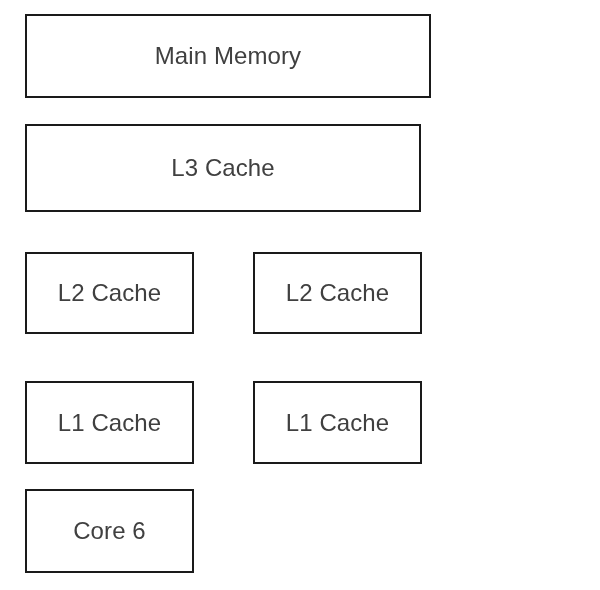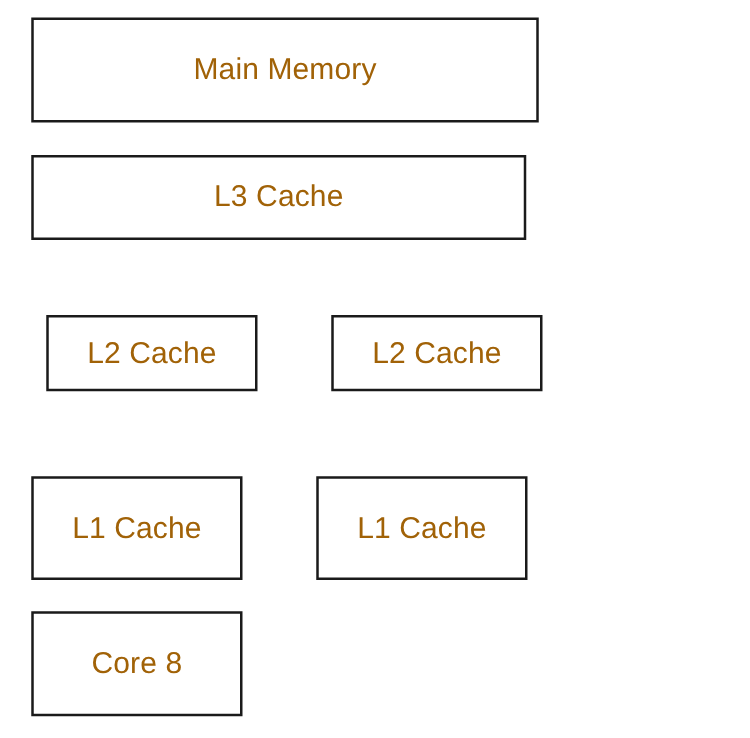--- a/index.html
+++ b/index.html
@@ -16,40 +16,40 @@
     font-family: "Liberation Sans", "DejaVu Sans", sans-serif;
   }
   .node {
     position: absolute;
     box-sizing: border-box;
     background: #ffffff;
     border: 2px solid #1a1a1a;
     display: flex;
     align-items: center;
     justify-content: center;
-    color: #a16207;
+    color: #404040;
     font-size: 24px;
     font-weight: 400;
     line-height: 1;
     letter-spacing: 0.1px;
     white-space: nowrap;
   }
   .node-label {
     display: block;
     text-align: center;
   }
 
   
   .n-main-memory { left: 25px;  top: 14px;  width: 406px; height: 84px; }
-  .n-l3          { left: 25px;  top: 124px; width: 396px; height: 68px; }
+  .n-l3          { left: 25px;  top: 124px; width: 396px; height: 88px; }
 
   .col-left  { left: 25px;  width: 169px; }
   .col-right { left: 253px; width: 169px; }
 
-  .row-l2   { top: 252px; height: 61px; margin-left: 12px; }
+  .row-l2   { top: 252px; height: 82px; }
   .row-l1   { top: 381px; height: 83px; }
   .row-core { top: 489px; height: 84px; }
 </style>
 </head>
 <body>
 
 <div id="canvas">
 
   <div class="node n-main-memory">
     <span class="node-label">Main Memory</span>
@@ -69,17 +69,17 @@
 
   <div class="node col-left row-l1">
     <span class="node-label">L1 Cache</span>
   </div>
 
   <div class="node col-right row-l1">
     <span class="node-label">L1 Cache</span>
   </div>
 
   <div class="node col-left row-core">
-    <span class="node-label">Core 8</span>
+    <span class="node-label">Core 6</span>
   </div>
 
 
 </div>
 
 </body></html>

